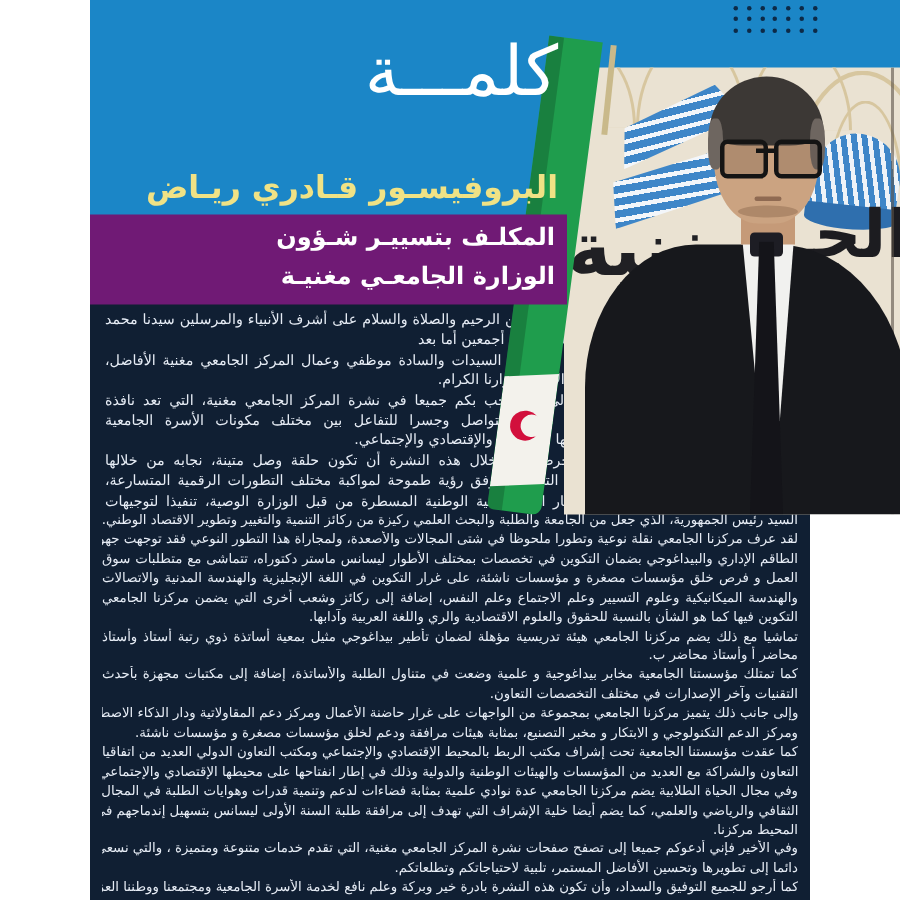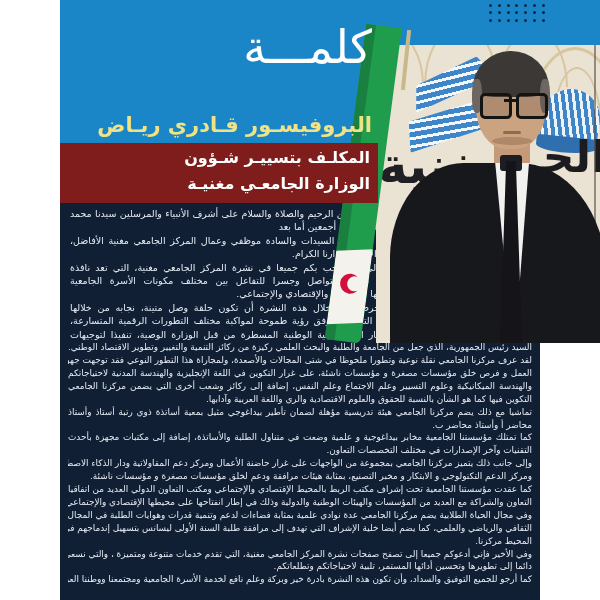--- a/index.html
+++ b/index.html
@@ -12,21 +12,21 @@
   #dots{left:486px;top:2px;width:62px;height:22px;display:grid;
         grid-template-columns:repeat(7,1fr);grid-template-rows:repeat(3,1fr);z-index:3;}
   #dots i{width:3px;height:3px;border-radius:50%;background:#0d2a47;display:block;margin:auto;}
 
   
   #header-block{left:60px;top:0;width:318px;height:200px;direction:rtl;text-align:right;z-index:7;}
   #page-title{position:absolute;top:22px;right:6px;left:0;font-size:46px;line-height:50px;
               font-weight:normal;color:#ffffff;}
   #author-name{position:absolute;top:113px;right:6px;left:0;font-size:21px;font-weight:bold;
                color:#f0e285;}
-  #role-badge{position:absolute;top:143px;right:0;left:-2px;height:60px;background:#7f1d1d;
+  #role-badge{position:absolute;top:143px;right:0;left:-2px;height:60px;background:#701a75;
               padding:2px 8px 0 0;box-sizing:border-box;}
   #role-badge .rl{font-size:16px;font-weight:bold;color:#ffffff;line-height:26px;}
 
   
   #photo{left:376px;top:45px;width:224px;height:298px;background:#eae2d2;overflow:hidden;z-index:2;}
   .arch{position:absolute;border:2px solid #d7c69f;border-bottom:none;
         border-radius:50% 50% 0 0 / 100% 100% 0 0;background:transparent;}
   #arch1{left:-18px;top:-14px;width:62px;height:52px;}
   #arch2{left:48px;top:-20px;width:70px;height:58px;}
   #arch3{left:122px;top:-16px;width:66px;height:56px;}
@@ -186,34 +186,35 @@
       <div class="bline">يطيب لي أن أرحب بكم جميعا في نشرة المركز الجامعي مغنية، التي تعد نافذة</div>
       <div class="bline">إعلامية لتعزيز التواصل وجسرا للتفاعل بين مختلف مكونات الأسرة الجامعية</div>
       <div class="bline end">ومحيطها الأكاديمي والإقتصادي والإجتماعي.</div>
       <div class="bline">حيث حرصنا من خلال هذه النشرة أن تكون حلقة وصل متينة، نجابه من خلالها</div>
       <div class="bline">مختلف التحديات، وفق رؤية طموحة لمواكبة مختلف التطورات الرقمية المتسارعة،</div>
       <div class="bline">في إطار الإستراتيجية الوطنية المسطرة من قبل الوزارة الوصية، تنفيذا لتوجيهات</div>
     </div>
   <div id="sec-b" class="bcol">
       <div class="bline">السيد رئيس الجمهورية، الذي جعل من الجامعة والطلبة والبحث العلمي ركيزة من ركائز التنمية والتغيير وتطوير الاقتصاد الوطني.</div>
       <div class="bline">لقد عرف مركزنا الجامعي نقلة نوعية وتطورا ملحوظا في شتى المجالات والأصعدة، ولمجاراة هذا التطور النوعي فقد توجهت جهود</div>
-      <div class="bline">العمل و فرص خلق مؤسسات مصغرة و مؤسسات ناشئة، على غرار التكوين في اللغة الإنجليزية والهندسة المدنية لاحتياجاتكم</div>
+      <div class="bline">الطاقم الإداري والبيداغوجي بضمان التكوين في تخصصات بمختلف الأطوار ليسانس ماستر دكتوراه، تتماشى مع متطلبات سوق</div>
+      <div class="bline">العمل و فرص خلق مؤسسات مصغرة و مؤسسات ناشئة، على غرار التكوين في اللغة الإنجليزية والهندسة المدنية والاتصالات</div>
       <div class="bline">والهندسة الميكانيكية وعلوم التسيير وعلم الاجتماع وعلم النفس، إضافة إلى ركائز وشعب أخرى التي يضمن مركزنا الجامعي</div>
       <div class="bline end">التكوين فيها كما هو الشأن بالنسبة للحقوق والعلوم الاقتصادية والري واللغة العربية وآدابها.</div>
       <div class="bline">تماشيا مع ذلك يضم مركزنا الجامعي هيئة تدريسية مؤهلة لضمان تأطير بيداغوجي مثيل بمعية أساتذة ذوي رتبة أستاذ وأستاذ</div>
       <div class="bline end">محاضر أ وأستاذ محاضر ب.</div>
       <div class="bline">كما تمتلك مؤسستنا الجامعية مخابر بيداغوجية و علمية وضعت في متناول الطلبة والأساتذة، إضافة إلى مكتبات مجهزة بأحدث</div>
       <div class="bline end">التقنيات وآخر الإصدارات في مختلف التخصصات التعاون.</div>
       <div class="bline">وإلى جانب ذلك يتميز مركزنا الجامعي بمجموعة من الواجهات على غرار حاضنة الأعمال ومركز دعم المقاولاتية ودار الذكاء الاصطناعي</div>
       <div class="bline end">ومركز الدعم التكنولوجي و الابتكار و مخبر التصنيع، بمثابة هيئات مرافقة ودعم لخلق مؤسسات مصغرة و مؤسسات ناشئة.</div>
       <div class="bline">كما عقدت مؤسستنا الجامعية تحت إشراف مكتب الربط بالمحيط الإقتصادي والإجتماعي ومكتب التعاون الدولي العديد من اتفاقيات</div>
       <div class="bline">التعاون والشراكة مع العديد من المؤسسات والهيئات الوطنية والدولية وذلك في إطار انفتاحها على محيطها الإقتصادي والإجتماعي.</div>
       <div class="bline">وفي مجال الحياة الطلابية يضم مركزنا الجامعي عدة نوادي علمية بمثابة فضاءات لدعم وتنمية قدرات وهوايات الطلبة في المجال</div>
       <div class="bline">الثقافي والرياضي والعلمي، كما يضم أيضا خلية الإشراف التي تهدف إلى مرافقة طلبة السنة الأولى ليسانس بتسهيل إندماجهم في</div>
       <div class="bline end">المحيط مركزنا.</div>
       <div class="bline">وفي الأخير فإني أدعوكم جميعا إلى تصفح صفحات نشرة المركز الجامعي مغنية، التي تقدم خدمات متنوعة ومتميزة ، والتي نسعى</div>
-      <div class="bline end">دائما إلى تطويرها وتحسين أدائها المستمر، تلبية لاحتياجاتكم وتطلعاتكم.</div>
+      <div class="bline end">دائما إلى تطويرها وتحسين الأفاضل المستمر، تلبية لاحتياجاتكم وتطلعاتكم.</div>
       <div class="bline">كما أرجو للجميع التوفيق والسداد، وأن تكون هذه النشرة بادرة خير وبركة وعلم نافع لخدمة الأسرة الجامعية ومجتمعنا ووطننا العزيز.</div>
     </div>
 </div>
 
 <div id="left-margin" class="abs"></div>
 <div id="right-margin" class="abs"></div>
 
 </body></html>

